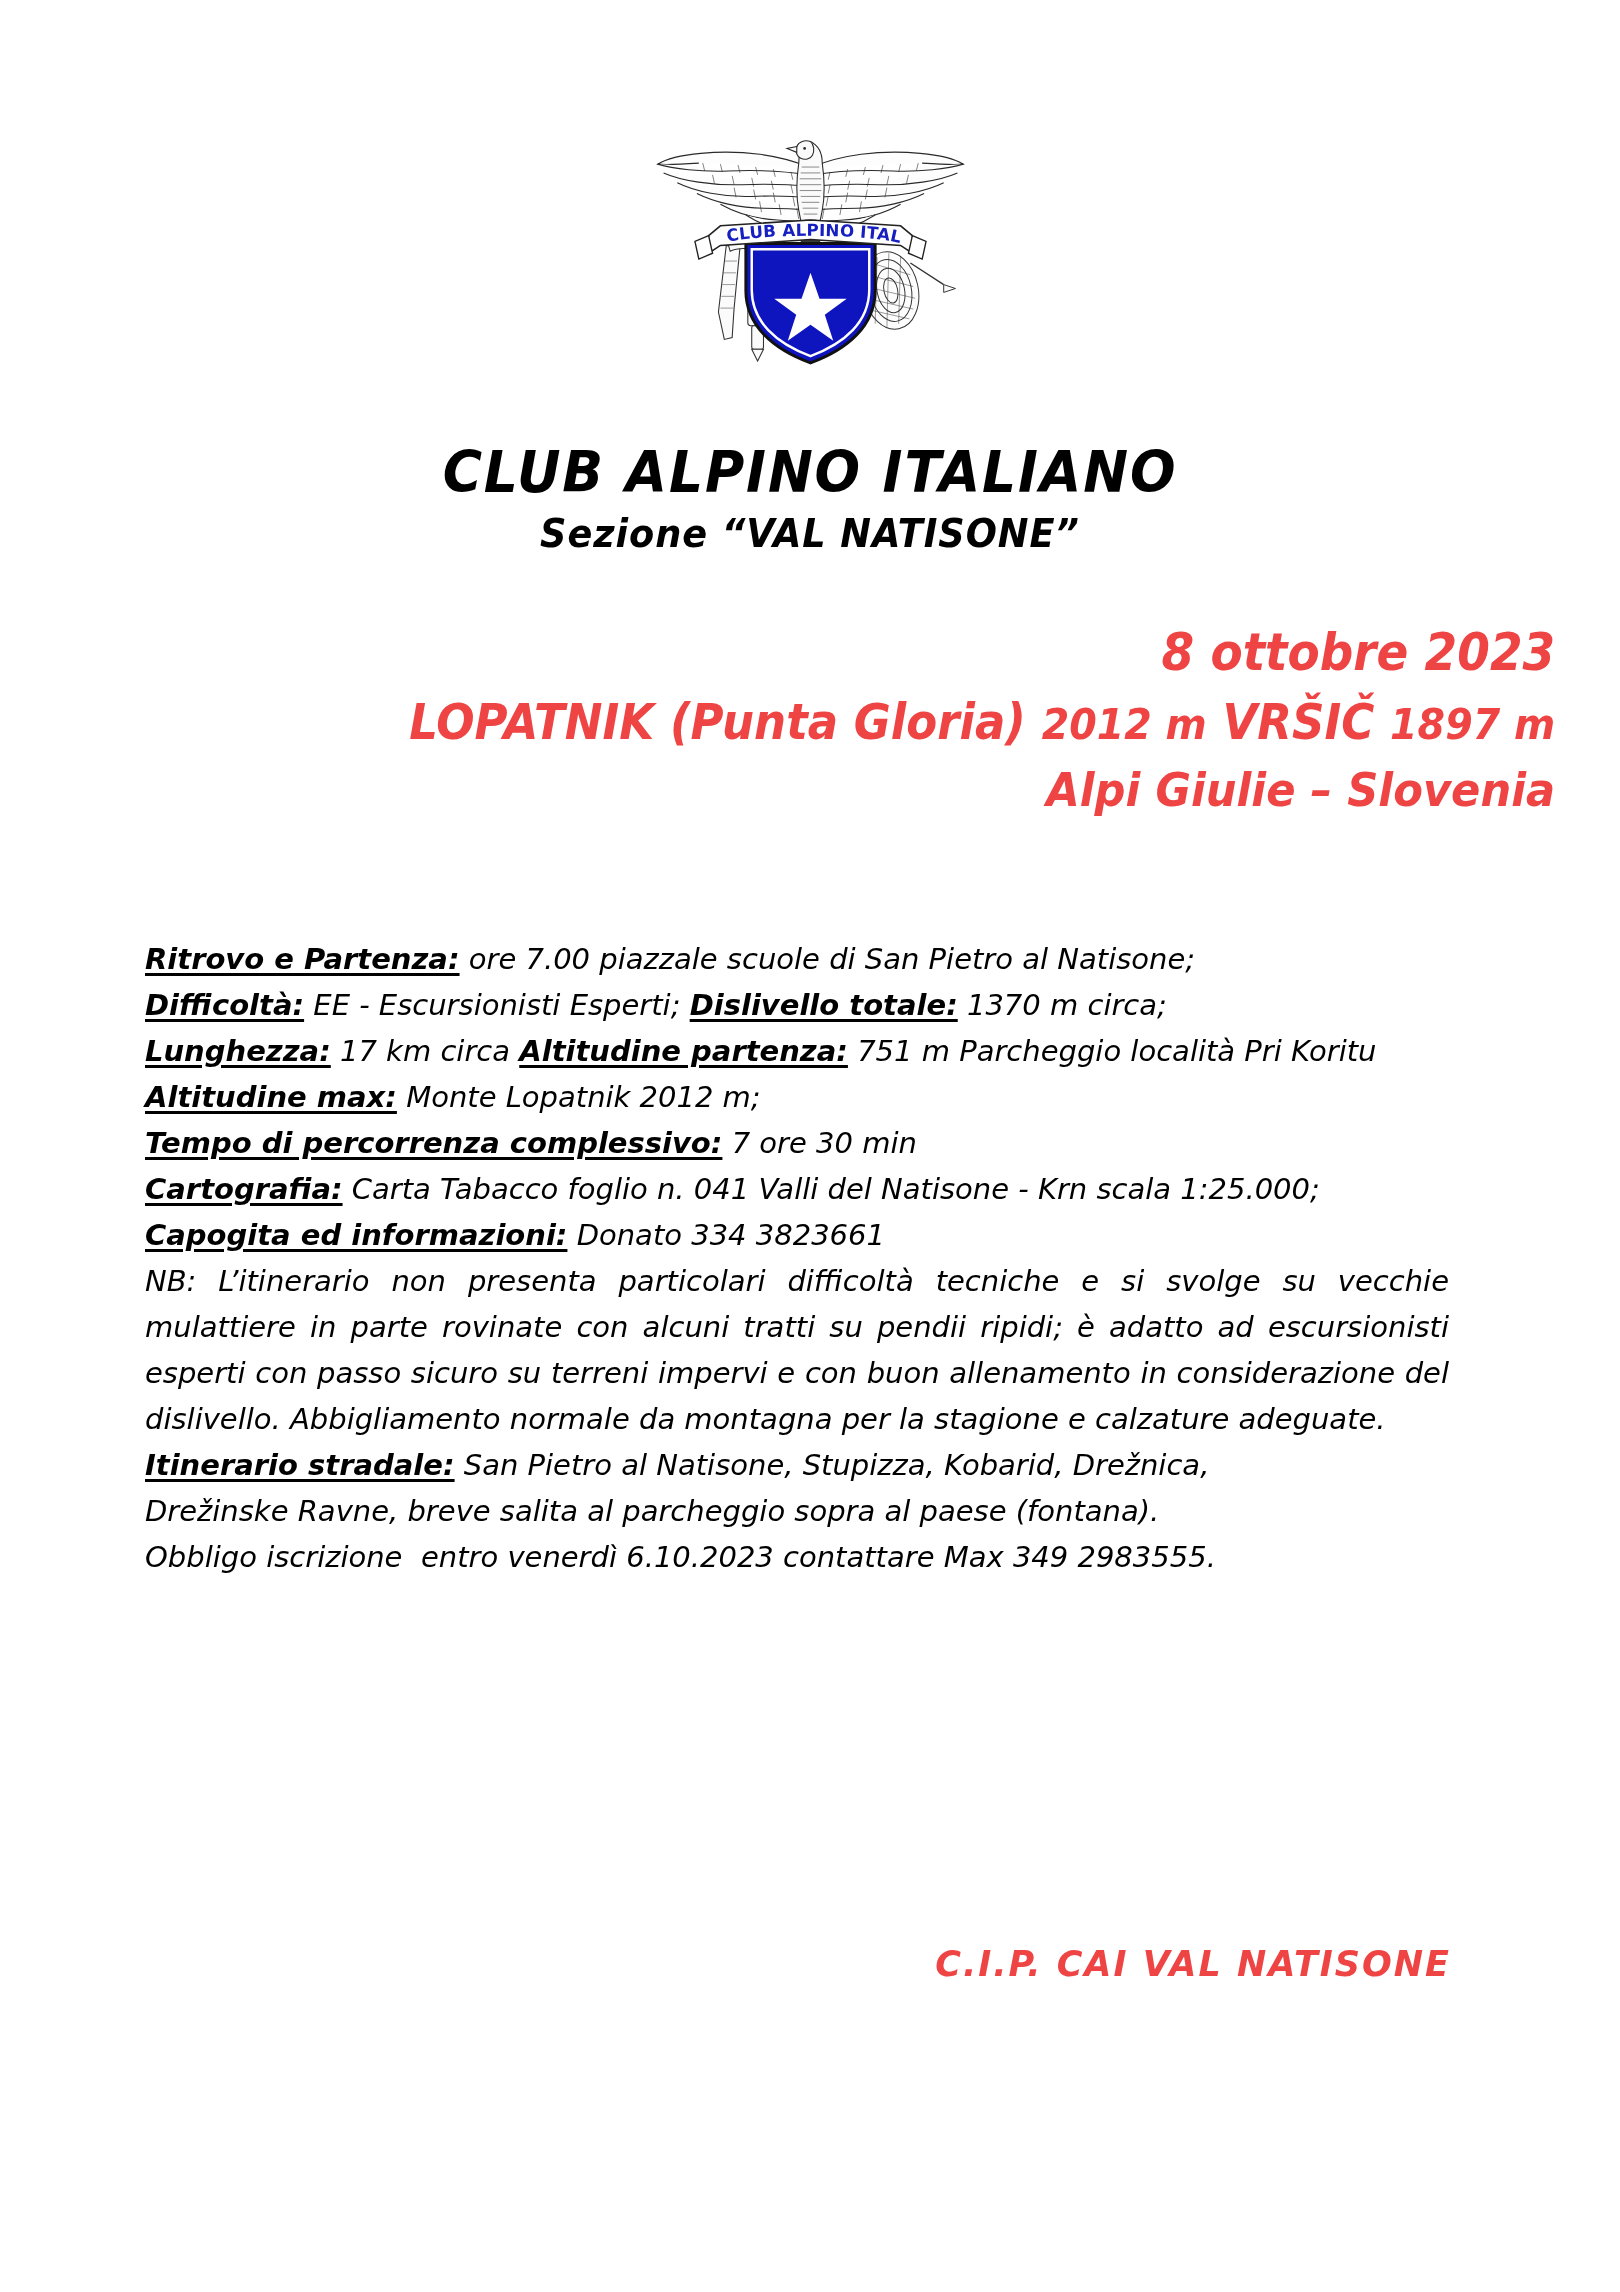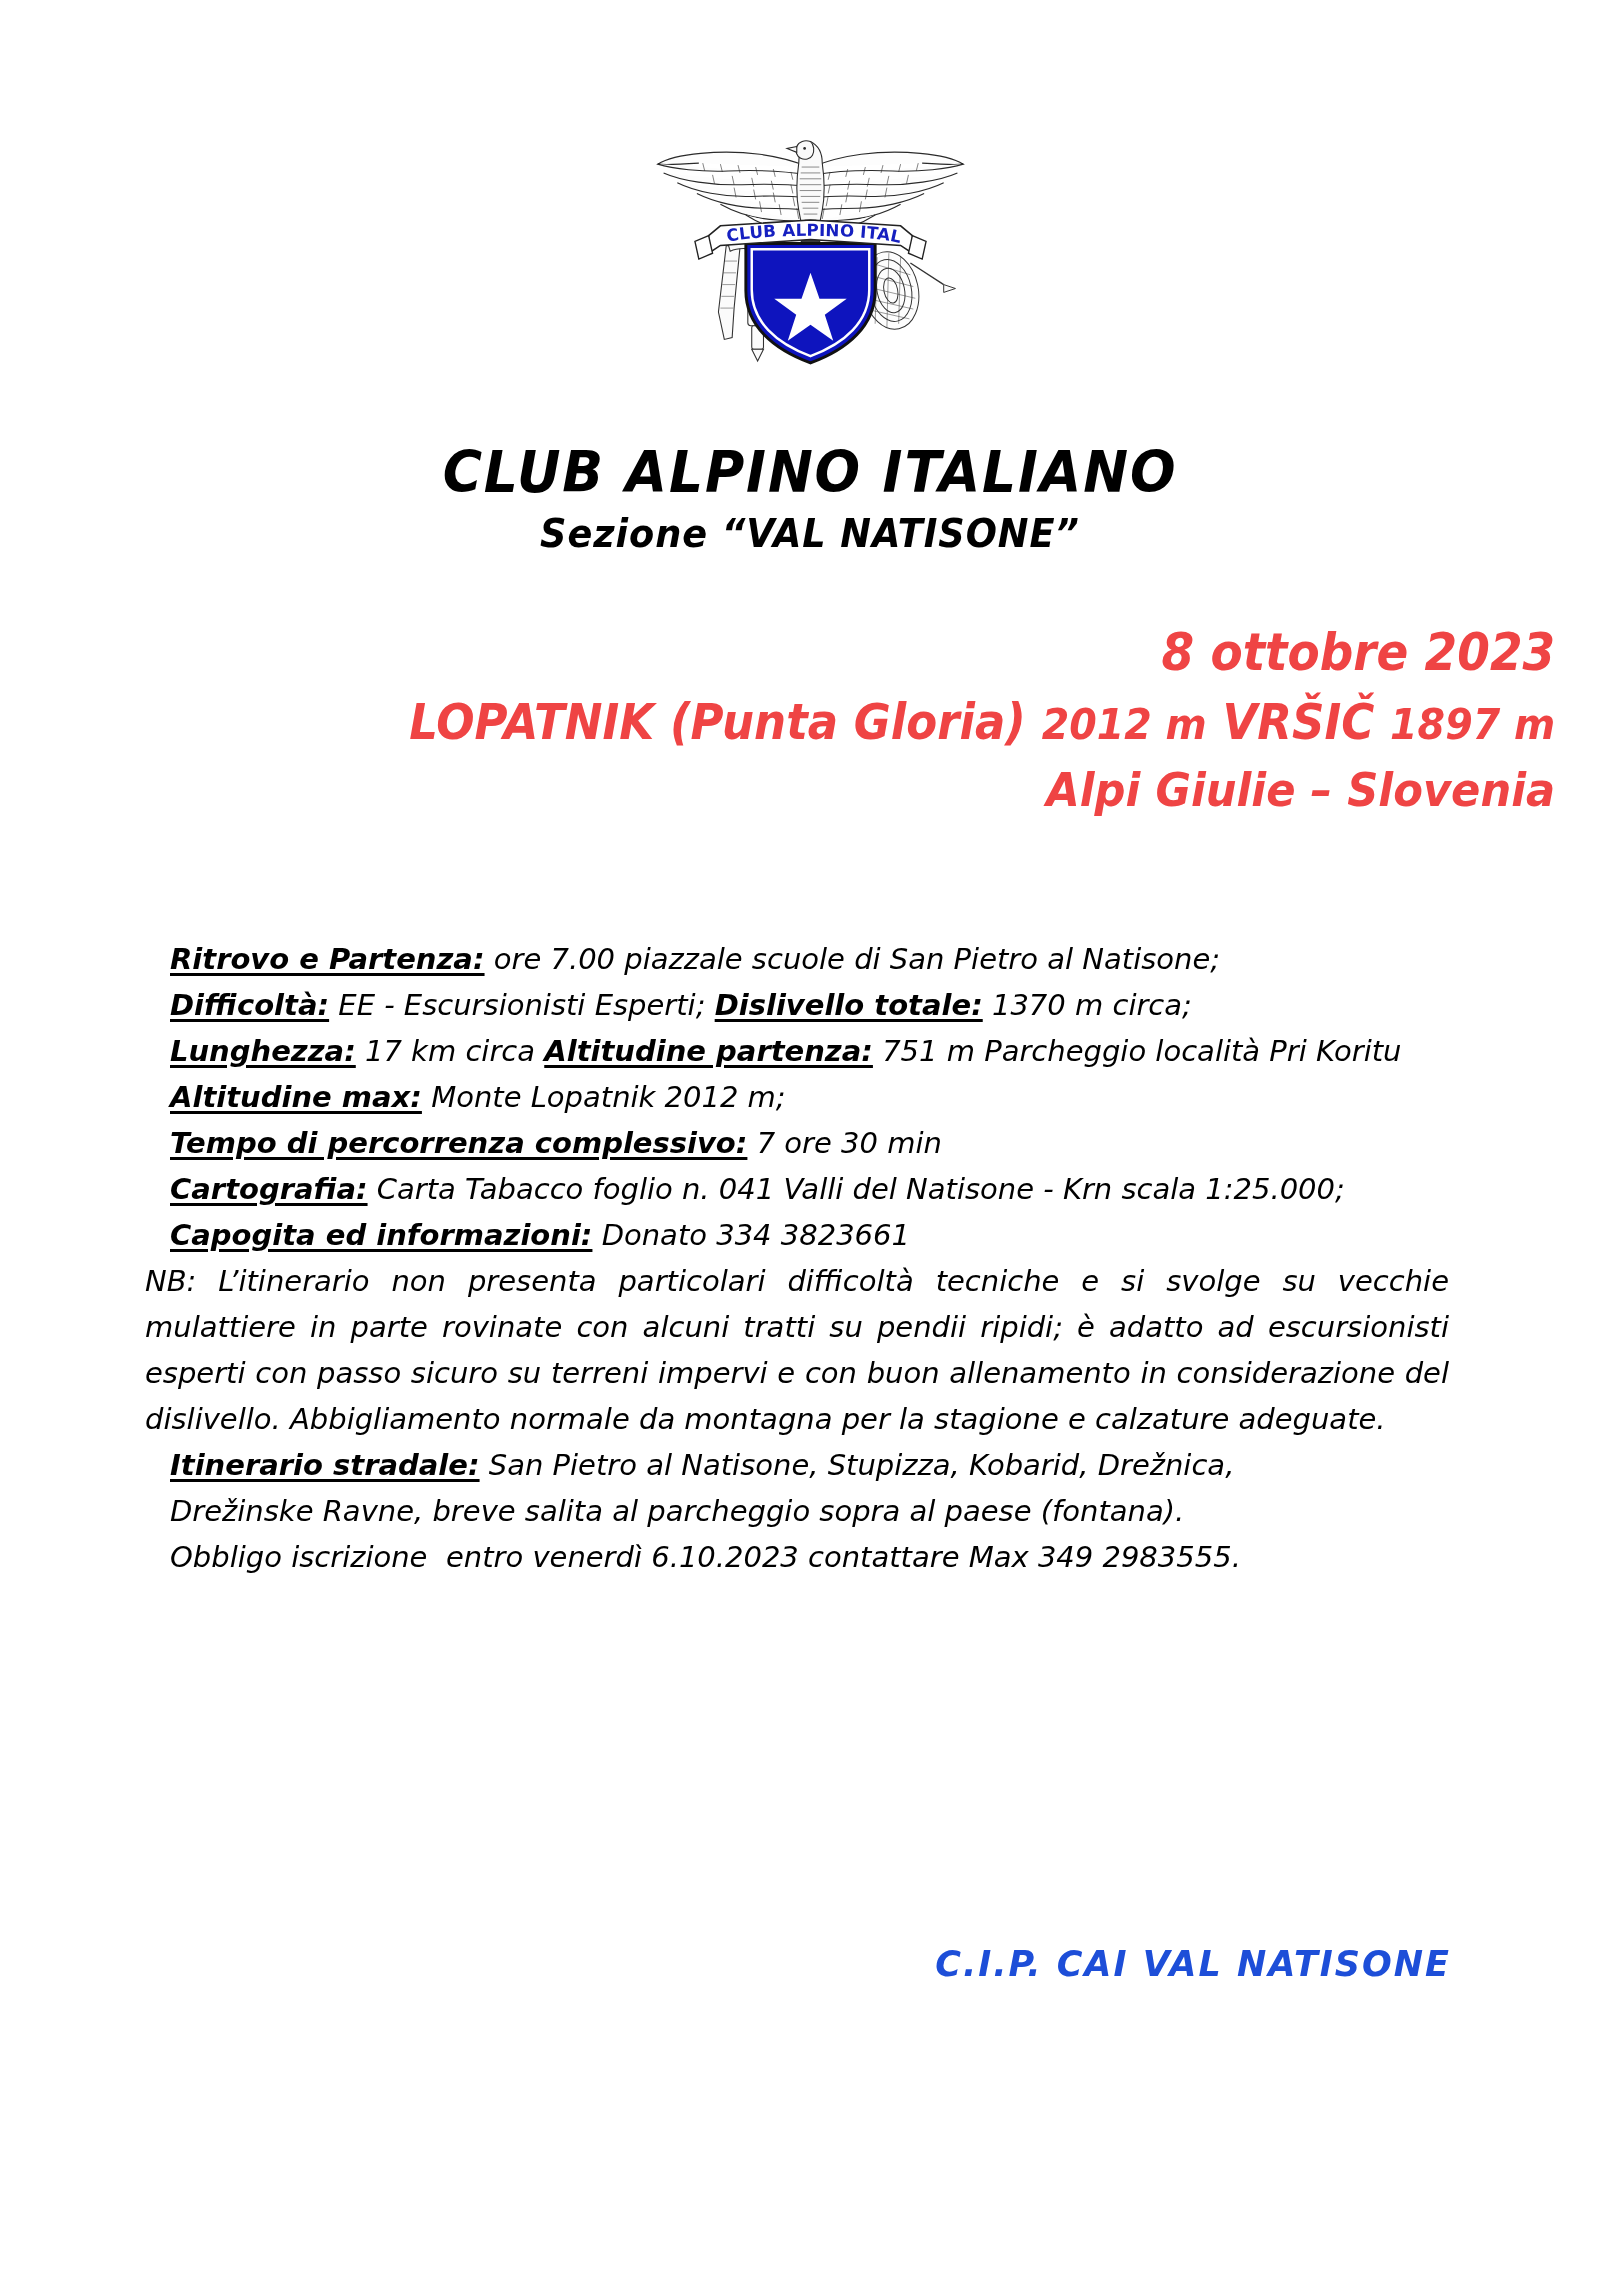--- a/index.html
+++ b/index.html
@@ -99,21 +99,21 @@
     position: absolute;
     top: 936px;
     left: 145px;
     width: 1304px;
     font-family: "DejaVu Sans", sans-serif;
     font-style: italic;
     font-size: 29px;
     line-height: 46px;
     color: #000;
   }
-  .line { white-space: nowrap; margin-left: 25px; }
+  .line { white-space: nowrap; }
   .para {
     text-align: justify;
     text-align-last: left;
   }
   .lbl {
     font-weight: bold;
     text-decoration: underline;
     text-underline-offset: 3.9px;
     text-decoration-thickness: 2.5px;
   }
@@ -126,21 +126,21 @@
     position: absolute;
     top: 1944px;
     left: 0;
     width: 1451px;
     text-align: right;
     font-family: "DejaVu Sans", sans-serif;
     font-style: italic;
     font-weight: bold;
     font-size: 35px;
     letter-spacing: 2px;
-    color: #1d4ed8;
+    color: #ef4444;
   }
 </style>
 </head>
 <body>
 
 <div class="page">
 
   <div class="logo-wrap">
     <svg class="logo-svg" width="333" height="250" viewBox="0 0 340 255">
 

